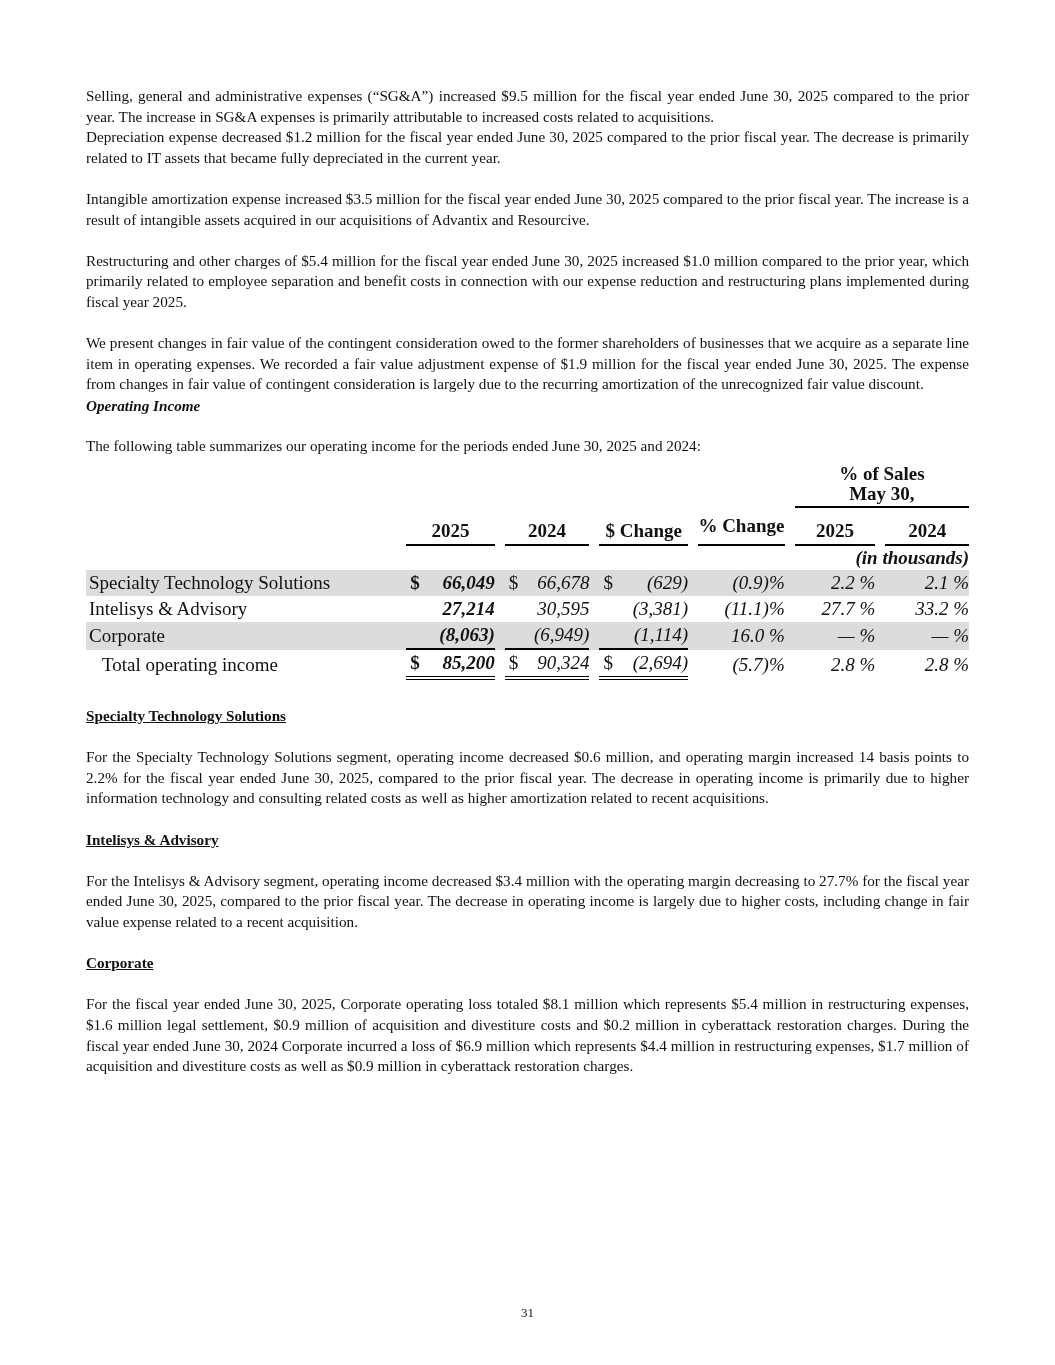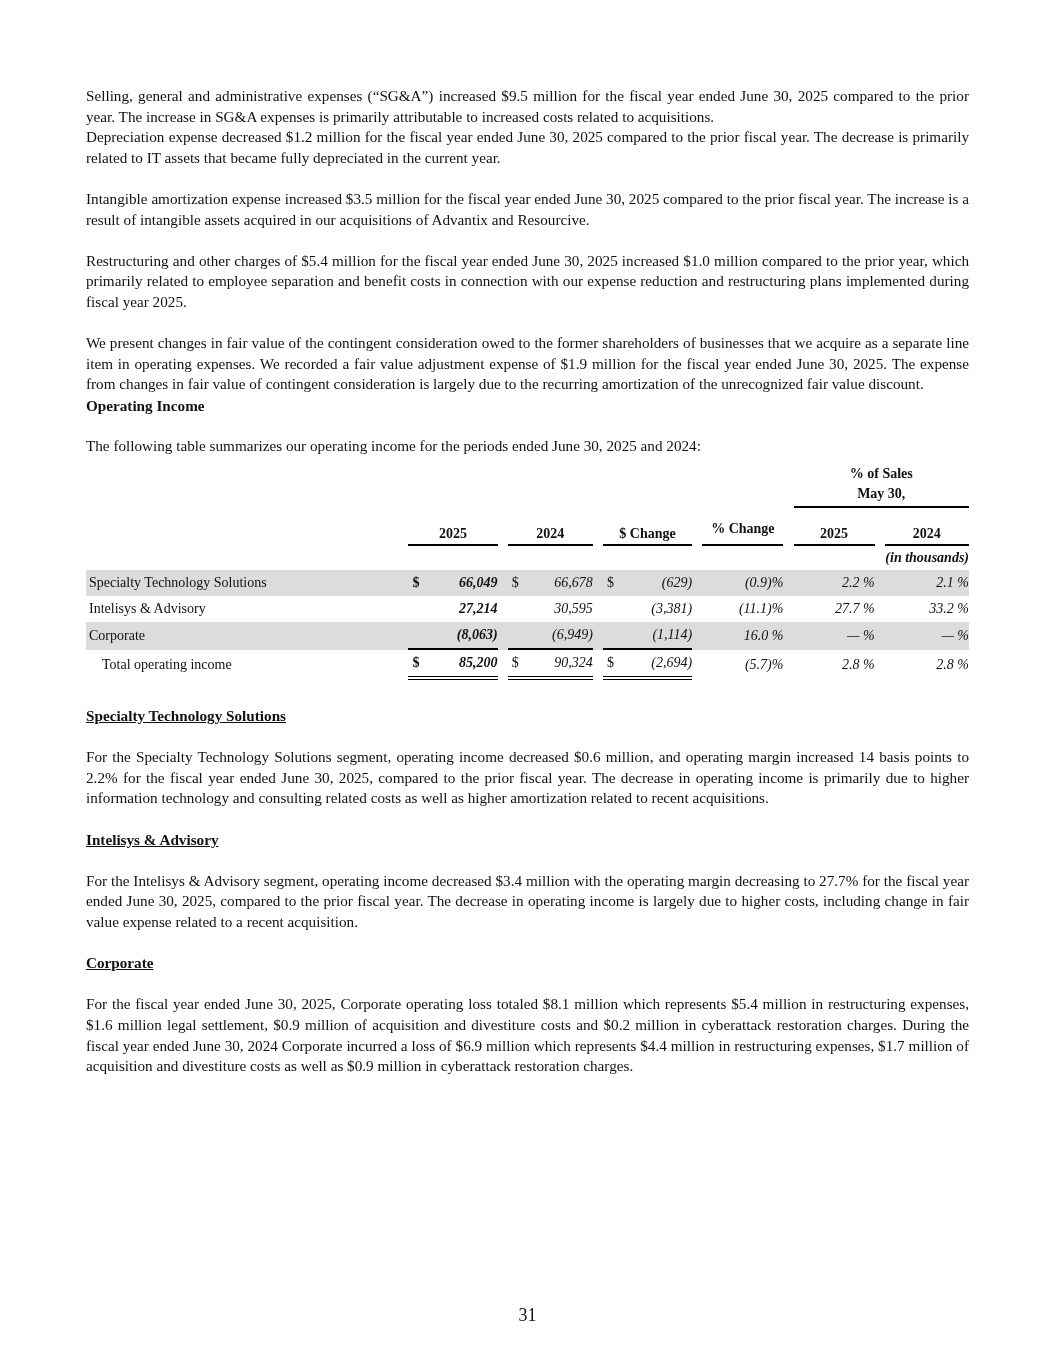--- a/index.html
+++ b/index.html
@@ -4,36 +4,36 @@
 <style>
   html, body { margin: 0; padding: 0; background: #ffffff; }
   body {
     width: 1055px; height: 1365px; position: relative; overflow: hidden;
     font-family: "Liberation Serif", "DejaVu Serif", serif;
     color: #111; font-size: 15.2px;
   }
   .page { position: absolute; left: 86px; top: 86px; width: 883px; }
   p { margin: 0; line-height: 20.6px; text-align: justify; }
   .gap { height: 20.6px; }
-  .sub { font-weight: bold; line-height: 20.6px; }
+  .sub { font-weight: bold; font-style: italic; line-height: 20.6px; }
   .seg-heading { font-weight: bold; text-decoration: underline; line-height: 20.6px; }
 
-  table.oi { border-collapse: separate; border-spacing: 0; width: 883px; font-size: 14px; }
+  table.oi { border-collapse: separate; border-spacing: 0; width: 883px; font-size: 19px; }
   table.oi td { padding: 0; height: 26px; vertical-align: middle; white-space: nowrap; }
   .shade td { background: #dcdcdc; }
   .hdr td { font-weight: bold; text-align: center; height: 22px; }
   .num { text-align: right; font-style: italic; }
   .cur { text-align: left; padding-left: 4px !important; }
   .b { font-weight: bold; }
   .ul { border-bottom: 2px solid #000; }
   .dbl { border-bottom: 4px double #000; }
   .gapcol { width: 10px; }
   .label { padding-left: 3px !important; }
   .indent { padding-left: 16px !important; }
-  .pagenum { position: absolute; top: 1305px; left: 0; width: 1055px; text-align: center; font-size: 18px; }
+  .pagenum { position: absolute; top: 1305px; left: 0; width: 1055px; text-align: center; font-size: 13px; }
 </style>
 </head>
 <body>
 
 <div class="page">
   <p>Selling, general and administrative expenses (“SG&amp;A”) increased $9.5 million for the fiscal year ended June 30, 2025 compared to the prior year. The increase in SG&amp;A expenses is primarily attributable to increased costs related to acquisitions.</p>
   <p>Depreciation expense decreased $1.2 million for the fiscal year ended June 30, 2025 compared to the prior fiscal year. The decrease is primarily related to IT assets that became fully depreciated in the current year.</p>
   <div class="gap"></div>
   <p>Intangible amortization expense increased $3.5 million for the fiscal year ended June 30, 2025 compared to the prior fiscal year. The increase is a result of intangible assets acquired in our acquisitions of Advantix and Resourcive.</p>
   <div class="gap"></div>

